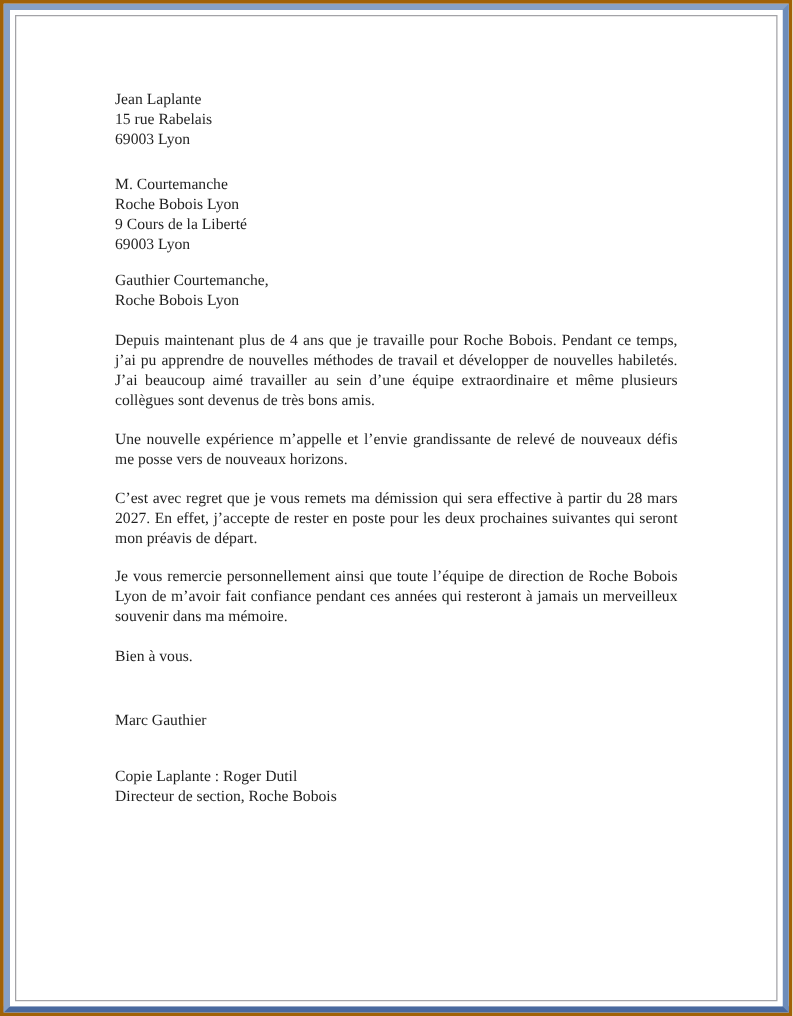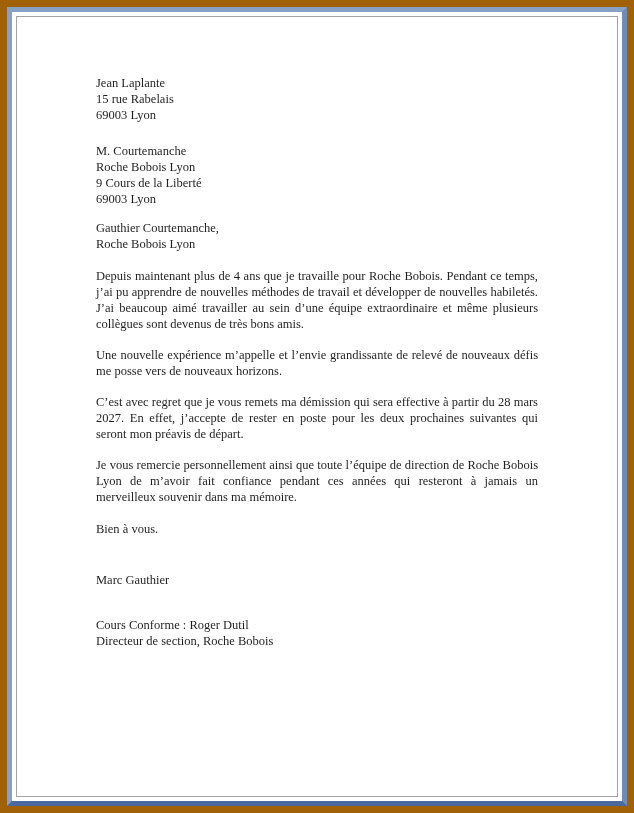--- a/index.html
+++ b/index.html
@@ -5,21 +5,21 @@
   html, body {
     margin: 0;
     padding: 0;
     background: #ffffff;
     font-family: "Liberation Serif", "DejaVu Serif", serif;
   }
   .frame-orange {
     box-sizing: border-box;
     width: 634px;
     height: 813px;
-    border: 7px solid #a16207;
+    border: 3px solid #a16207;
   }
   .frame-blue {
     box-sizing: border-box;
     width: 100%;
     height: 100%;
     border: 5px solid #87a1c6;
     border-bottom-color: #49699f;
     border-right-color: #6d8cba;
   }
   .frame-gap {
@@ -84,20 +84,20 @@
         <p class="para first">Depuis maintenant plus de 4 ans que je travaille pour Roche Bobois. Pendant ce temps, j’ai pu apprendre de nouvelles méthodes de travail et développer de nouvelles habiletés. J’ai beaucoup aimé travailler au sein d’une équipe extraordinaire et même plusieurs collègues sont devenus de très bons amis.</p>
         <p class="para">Une nouvelle expérience m’appelle  et l’envie grandissante de relevé de nouveaux défis me posse vers de nouveaux horizons.</p>
         <p class="para">C’est avec regret que je vous remets ma démission qui sera effective à partir du 28 mars 2027. En effet, j’accepte de rester en poste pour les deux prochaines suivantes qui seront mon préavis de départ.</p>
         <p class="para">Je vous remercie personnellement ainsi que toute l’équipe de direction de Roche Bobois Lyon de m’avoir fait confiance pendant ces années qui resteront à jamais un merveilleux souvenir dans ma mémoire.</p>
 
         <div class="closing">Bien à vous.</div>
 
         <div class="signature">Marc Gauthier</div>
 
         <div class="cc">
-          <div>Cours Conforme : Roger Dutil</div>
+          <div>Copie Laplante : Roger Dutil</div>
           <div>Directeur de section, Roche Bobois</div>
         </div>
 
       </div>
     </div>
   </div>
 </div>
 
 </body></html>

